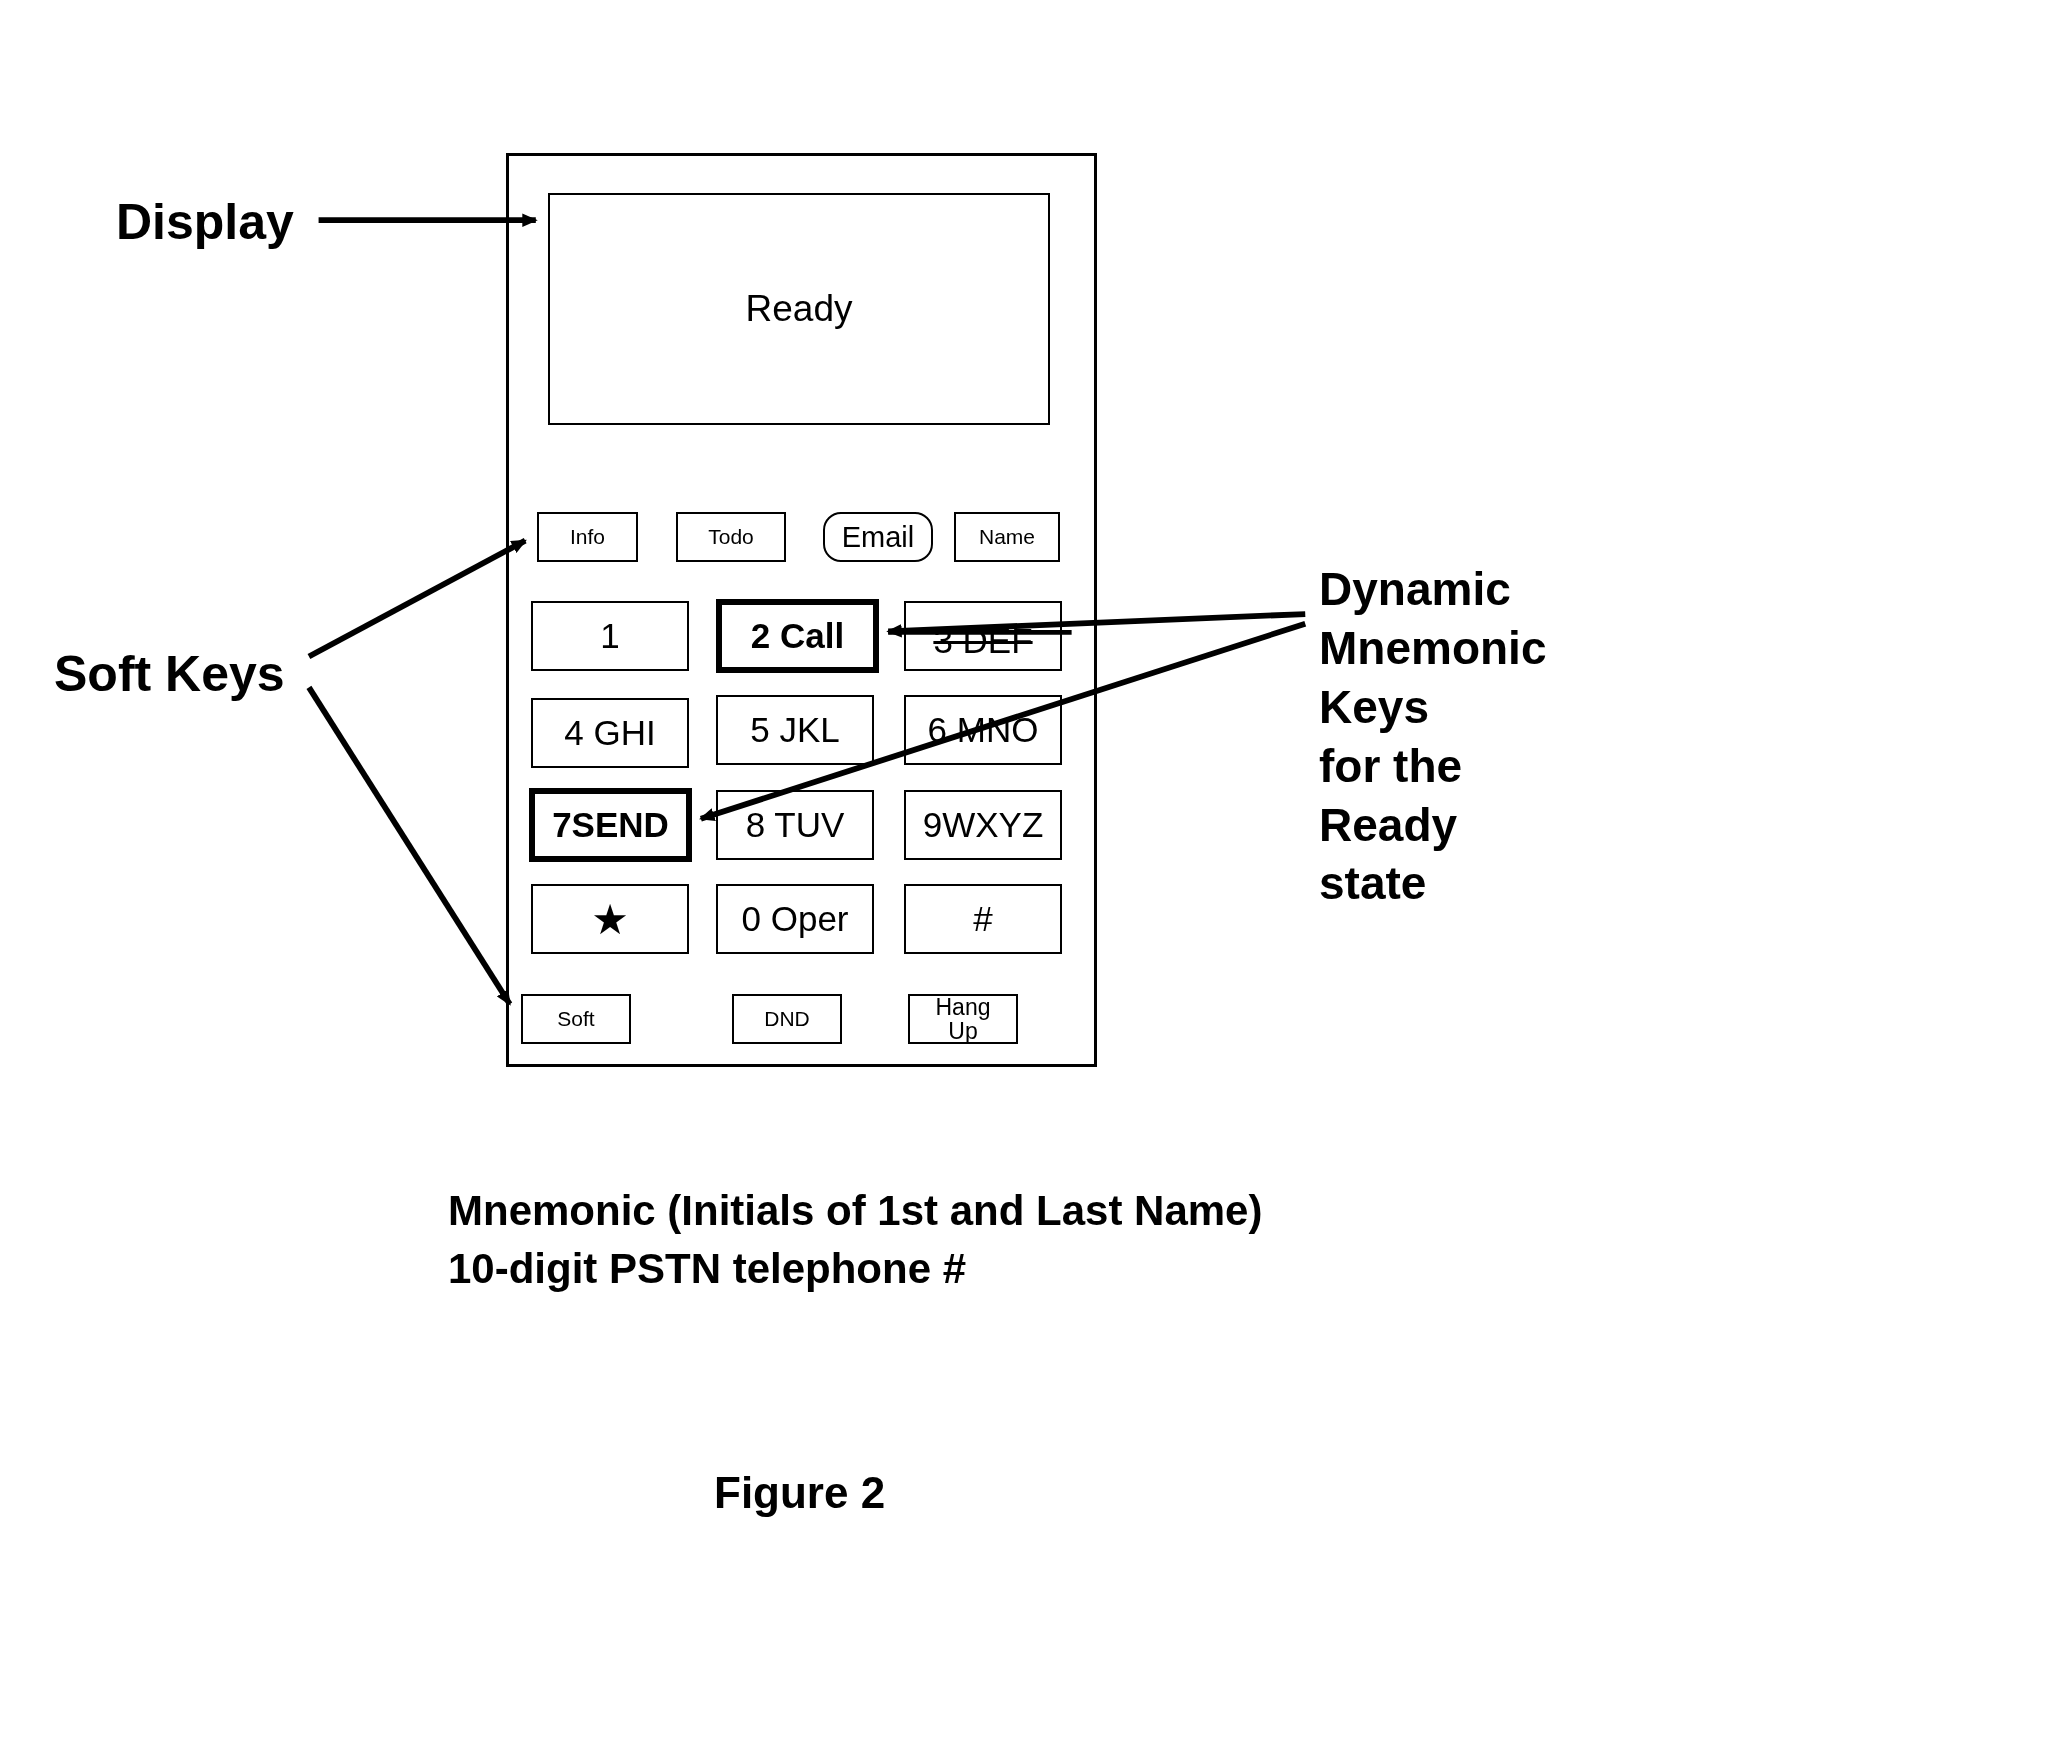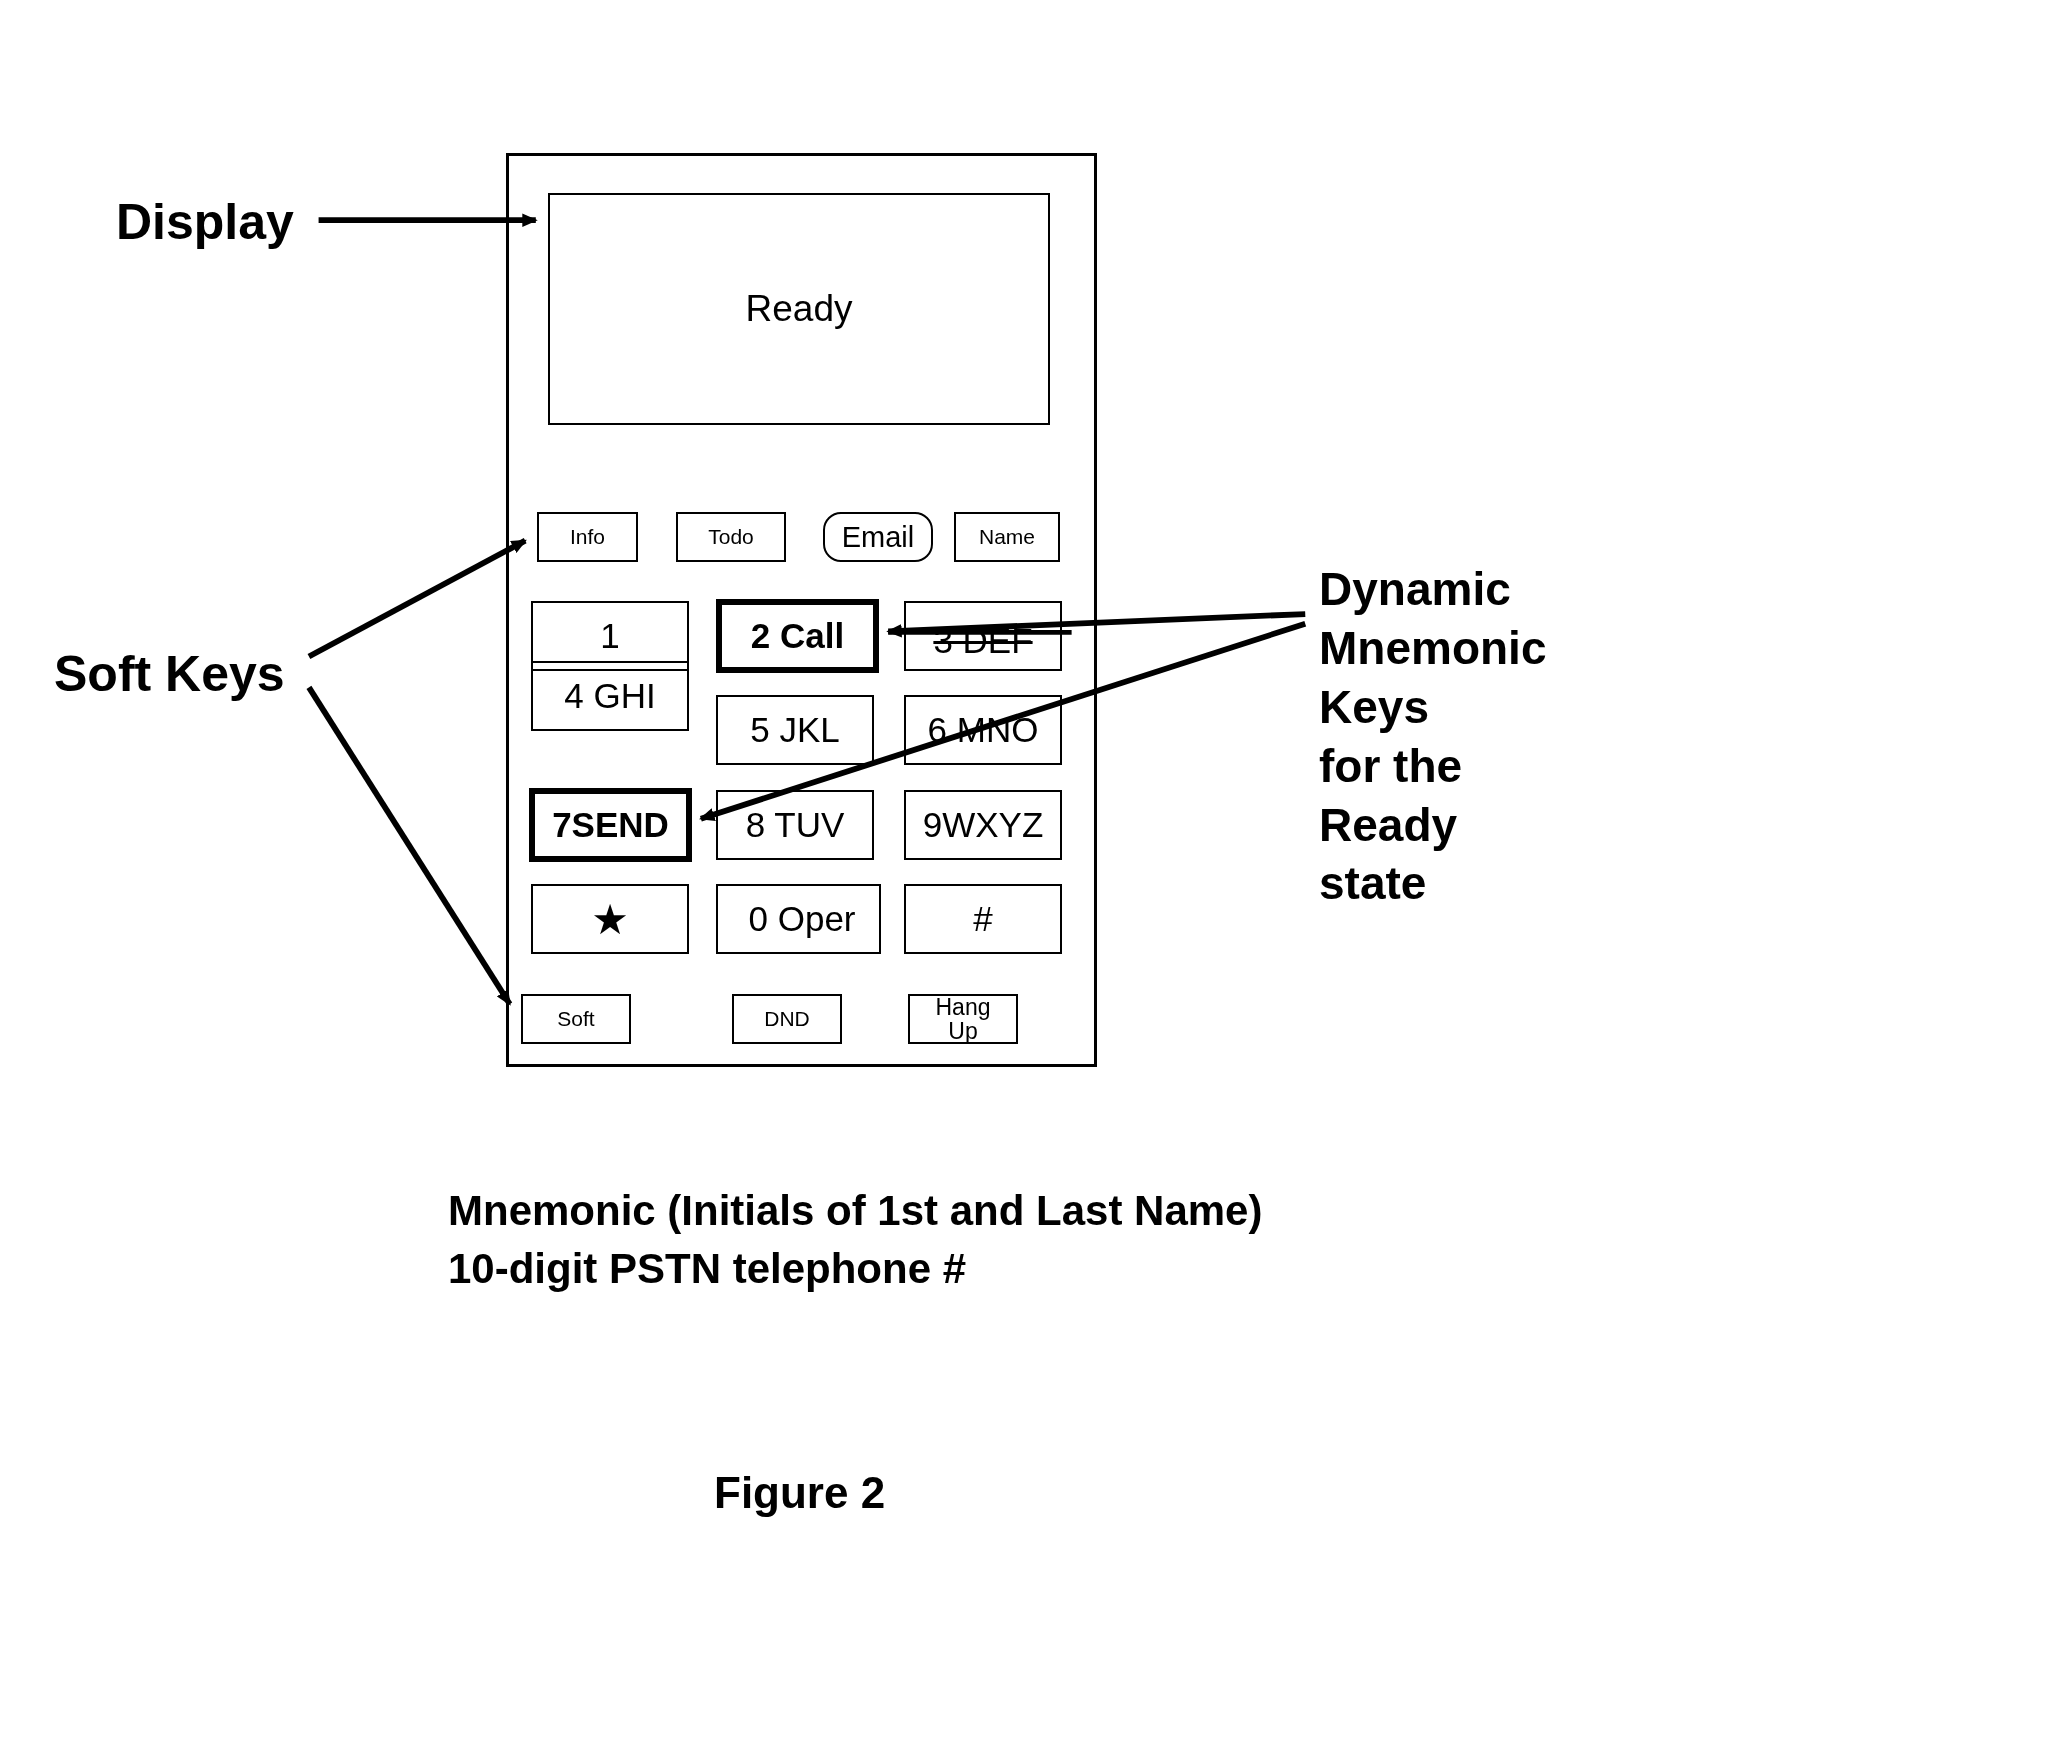--- a/index.html
+++ b/index.html
@@ -46,21 +46,21 @@
   <div class="abs key" style="left:531px;top:601px;">
       <span>1</span>
     </div>
   <div class="abs key-bold" style="left:716px;top:599px;">
       <span>2 Call</span>
     </div>
   <div class="abs key" style="left:904px;top:601px;">
       <span class="strike">3 DEF</span>
     </div>
 
-  <div class="abs key" style="left:531px;top:661px;">
+  <div class="abs key" style="left:531px;top:698px;">
       <span>4 GHI</span>
     </div>
   <div class="abs key" style="left:716px;top:695px;">
       <span>5 JKL</span>
     </div>
   <div class="abs key" style="left:904px;top:695px;">
       <span>6 MNO</span>
     </div>
 
   <div class="abs key-bold" style="left:529px;top:788px;">
@@ -69,21 +69,21 @@
   <div class="abs key" style="left:716px;top:790px;">
       <span>8 TUV</span>
     </div>
   <div class="abs key" style="left:904px;top:790px;">
       <span>9WXYZ</span>
     </div>
 
   <div class="abs key" style="left:531px;top:884px;font-size:42px;">
       <span>★</span>
     </div>
-  <div class="abs key" style="left:716px;top:884px;padding-left:7px;">
+  <div class="abs key" style="left:716px;top:884px;">
       <span>0 Oper</span>
     </div>
   <div class="abs key" style="left:904px;top:884px;">
       <span>#</span>
     </div>
 
   <div class="abs softkey" style="left:521px;top:994px;width:106px;">
       <span>Soft</span>
     </div>
   <div class="abs softkey" style="left:732px;top:994px;width:106px;">

